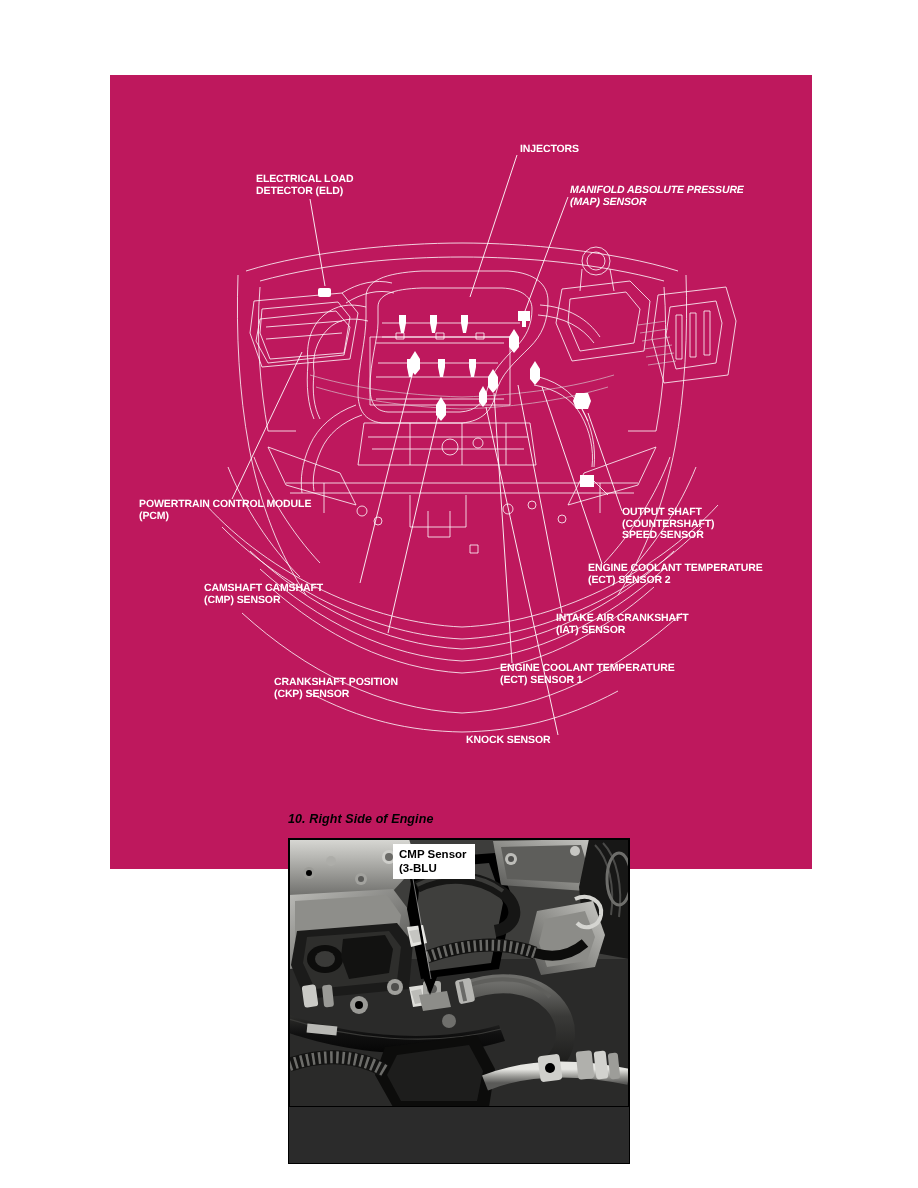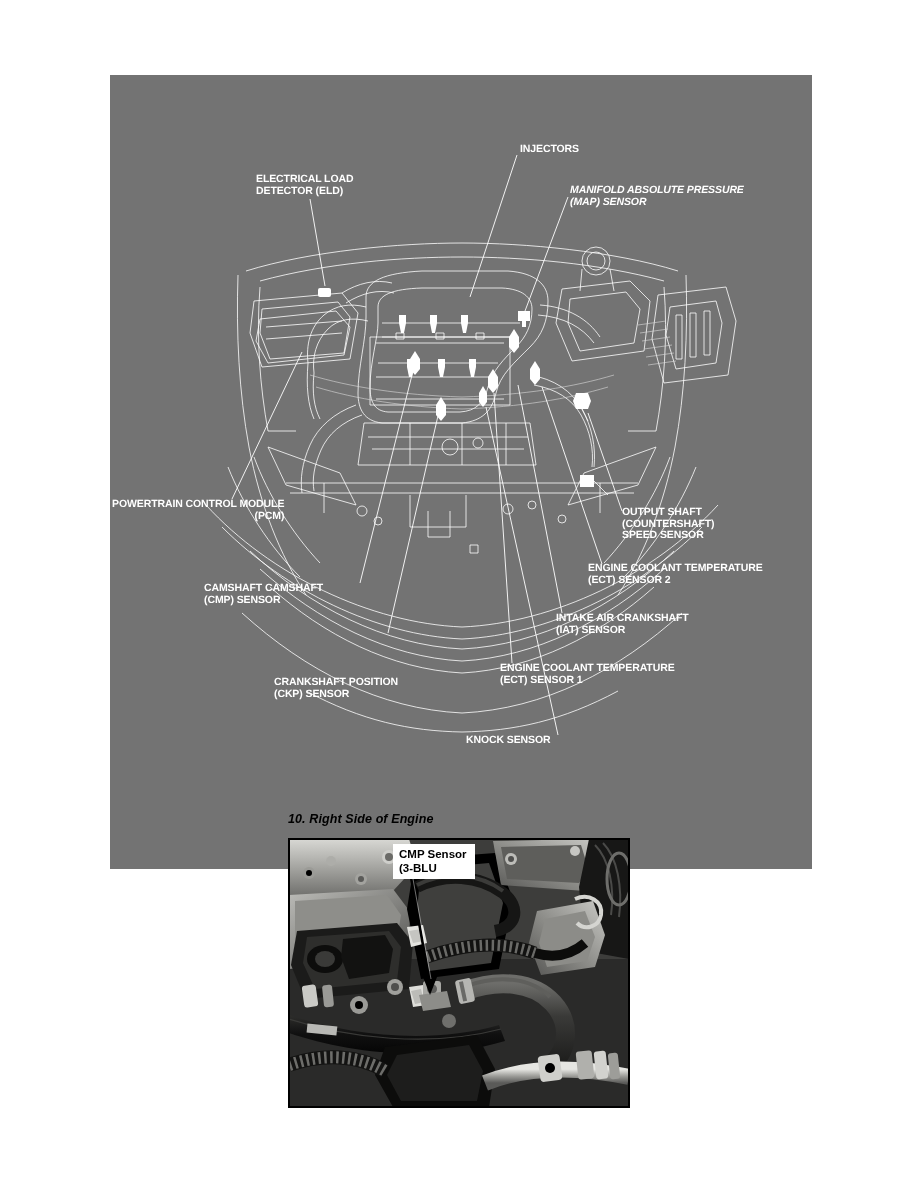--- a/index.html
+++ b/index.html
@@ -15,21 +15,21 @@
     overflow: hidden;
   }
 
   
   #diagram-panel {
     position: absolute;
     left: 110px;
     top: 75px;
     width: 702px;
     height: 794px;
-    background: #737373;
+    background: #be185d;
     overflow: hidden;
   }
   #diagram-svg {
     position: absolute;
     left: 0;
     top: 0;
     width: 702px;
     height: 690px;
     display: block;
   }
@@ -59,21 +59,21 @@
     white-space: pre;
     font-style: italic;
   }
 
   
   #photo-figure {
     position: absolute;
     left: 288px;
     top: 838px;
     width: 342px;
-    height: 270px;
+    height: 326px;
     background: #2b2b2b;
     overflow: hidden;
     border: 1px solid #000000;
     box-sizing: border-box;
   }
   #photo-svg {
     position: absolute;
     left: 0;
     top: 0;
     width: 340px;
@@ -286,21 +286,21 @@
       <path class="lead" d="M402,588 L384,318"></path>
       <path class="lead" d="M448,660 L376,332"></path>
     </g>
   </svg>
 
   <div class="diag-label" style="left:410px; top:69px;">INJECTORS</div>
   <div class="diag-label" style="left:138px; top:99px;margin-left:8px;">ELECTRICAL LOAD
 DETECTOR (ELD)</div>
   <div class="diag-label" style="left:460px; top:110px;font-style:italic;">MANIFOLD ABSOLUTE PRESSURE
 (MAP) SENSOR</div>
-  <div class="diag-label" style="left:2px;  top:424px;text-align:right;">POWERTRAIN CONTROL MODULE
+  <div class="diag-label" style="left:29px;  top:424px;">POWERTRAIN CONTROL MODULE
 (PCM)</div>
   <div class="diag-label" style="left:512px; top:432px;">OUTPUT SHAFT
 (COUNTERSHAFT)
 SPEED SENSOR</div>
   <div class="diag-label" style="left:478px; top:488px;">ENGINE COOLANT TEMPERATURE
 (ECT) SENSOR 2</div>
   <div class="diag-label" style="left:94px;  top:508px;">CAMSHAFT CAMSHAFT
 (CMP) SENSOR</div>
   <div class="diag-label" style="left:446px; top:538px;">INTAKE AIR CRANKSHAFT
 (IAT) SENSOR</div>

